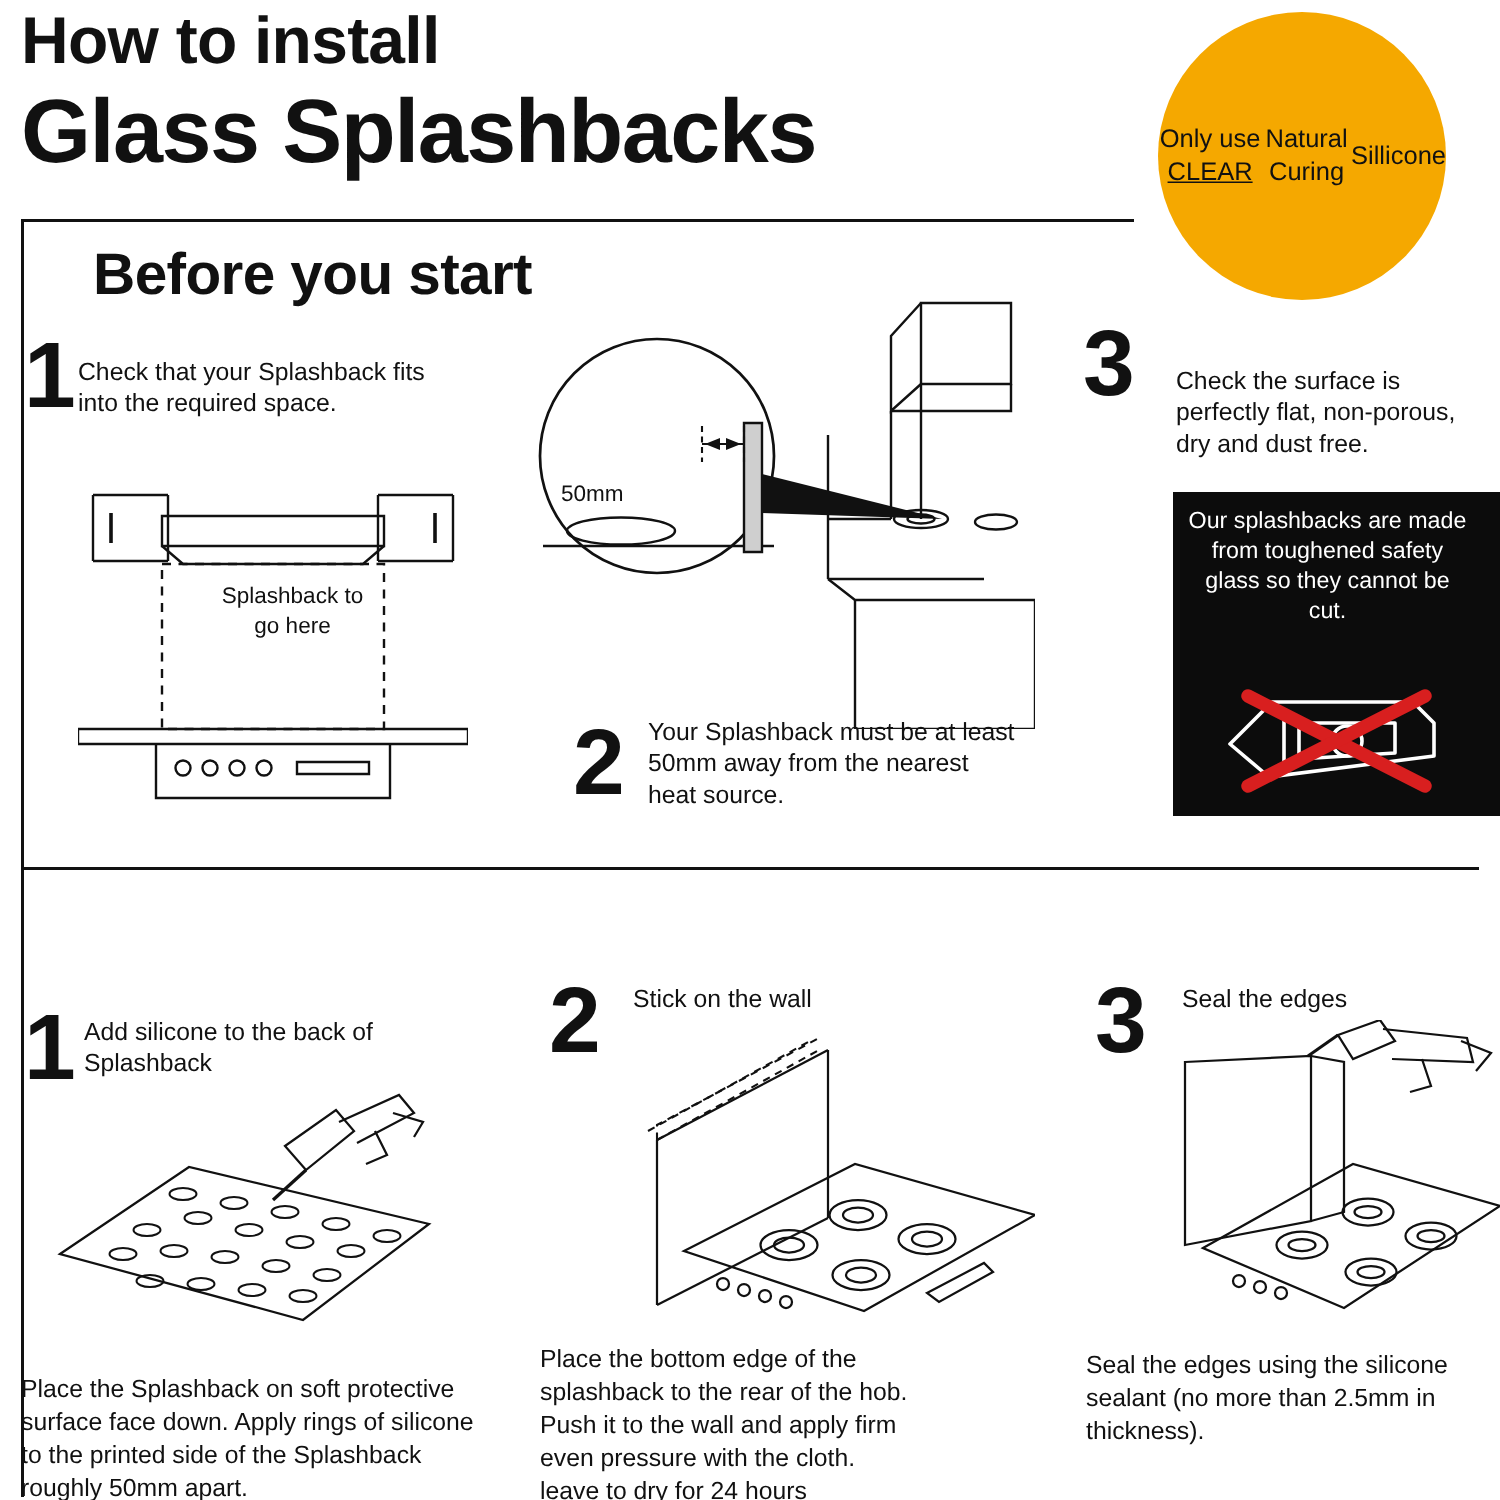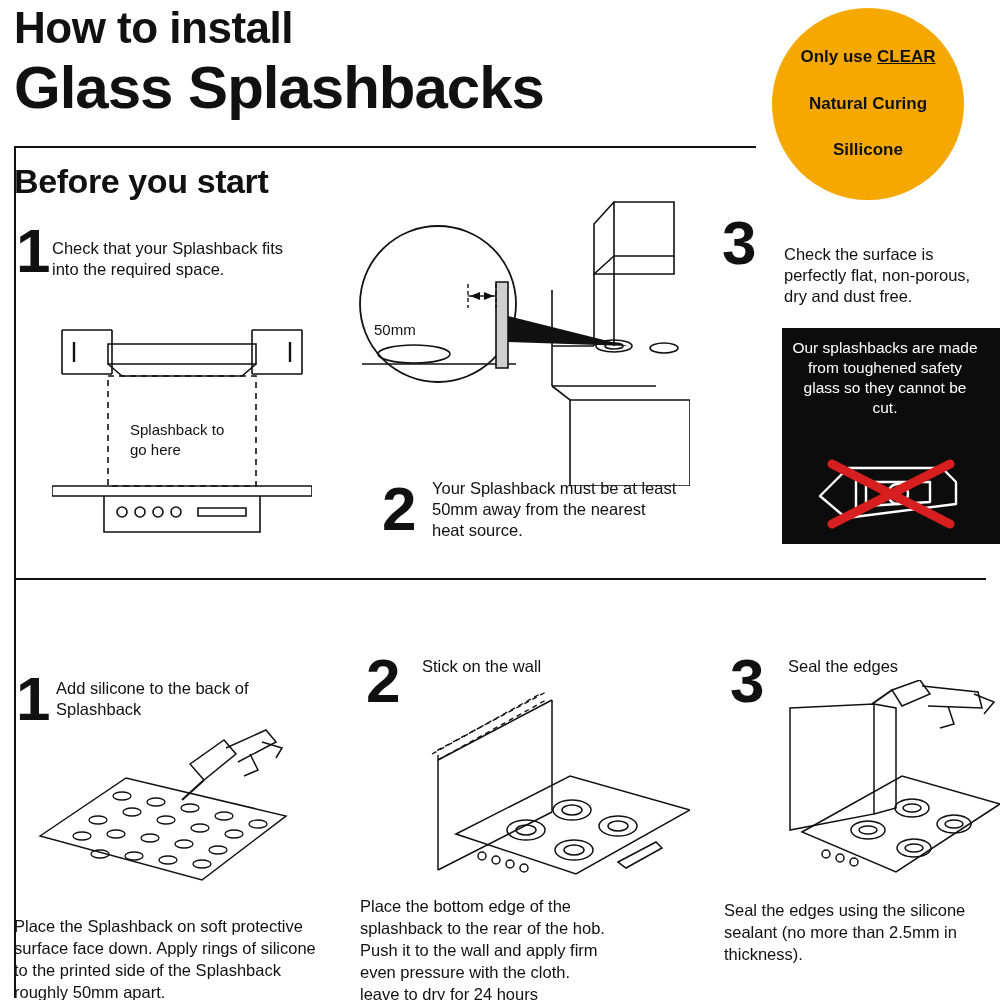--- a/index.html
+++ b/index.html
@@ -49,37 +49,36 @@
 
   .badge {
     position: absolute;
     left: 772px; top: 8px;
     width: 192px;
     height: 192px;
     border-radius: 50%;
     background: #F5A800;
     color: #111;
     display: flex;
-    flex-direction: column;
     align-items: center;
     justify-content: center;
     text-align: center;
     font-size: 17px;
-    font-weight: bold;
+    font-weight: normal;
     line-height: 1.32;
-    gap: 24px;
   }
   .badge u { text-decoration: underline; }
 
   
   .section-head {
     position: absolute;
-    font-size: 34px;
+    font-size: 39px;
     font-weight: bold;
     letter-spacing: -0.4px;
+    padding-left: 48px;
   }
   #head-before { left: 14px; top: 162px; }
   #head-easy   { left: 14px; top: 598px; }
 
   .rule-mid {
     position: absolute;
     left: 14px; top: 578px;
     width: 972px;
     height: 2px;
     background: #111;
@@ -186,21 +185,21 @@
 
       <circle cx="70" cy="190" r="5"></circle>
       <circle cx="88" cy="190" r="5"></circle>
       <circle cx="106" cy="190" r="5"></circle>
       <circle cx="124" cy="190" r="5"></circle>
       <path d="M146 186 L194 186 L194 194 L146 194 Z"></path>
     </g>
 
     <rect x="56" y="54" width="148" height="110" fill="none" stroke="#111" stroke-width="1.6" stroke-dasharray="6 5"></rect>
   </svg>
-  <div class="bodytext" style="left:130px; top:420px; width:130px; font-size:15px;">
+  <div class="bodytext" style="left:130px; top:388px; width:130px; text-align:center; font-size:15px;">
     <div>Splashback to</div>
     <div>go here</div>
   </div>
 
   <svg class="lineart" style="left:356px; top:196px;" width="334" height="290" viewBox="0 0 334 290">
     <g fill="none" stroke="#111" stroke-width="1.6">
 
       <path d="M258 6 L318 6 L318 60 L258 60 Z"></path>
       <path d="M258 6 L238 28 L238 78 L258 60"></path>
       <path d="M238 78 L318 78 L318 60"></path>

